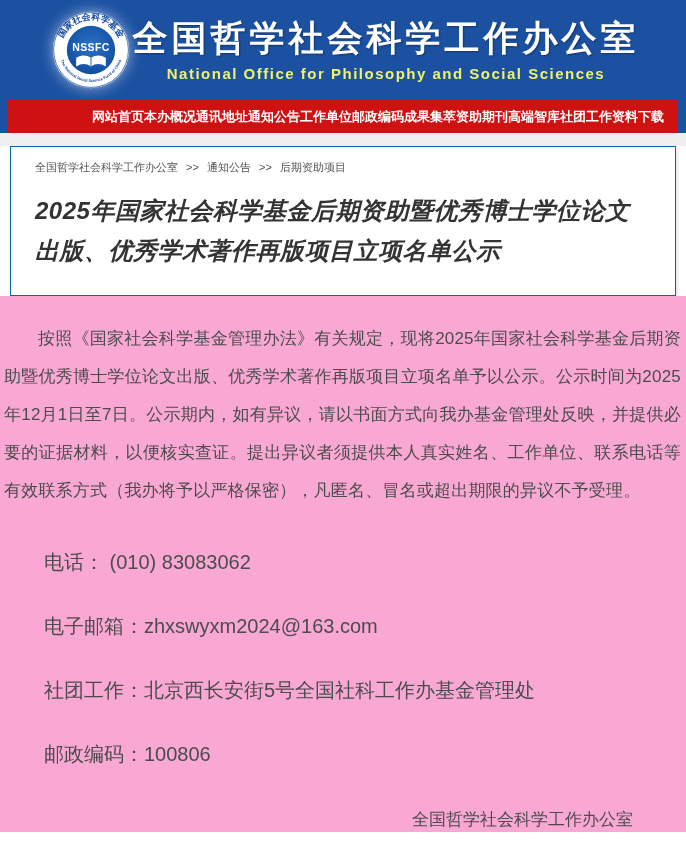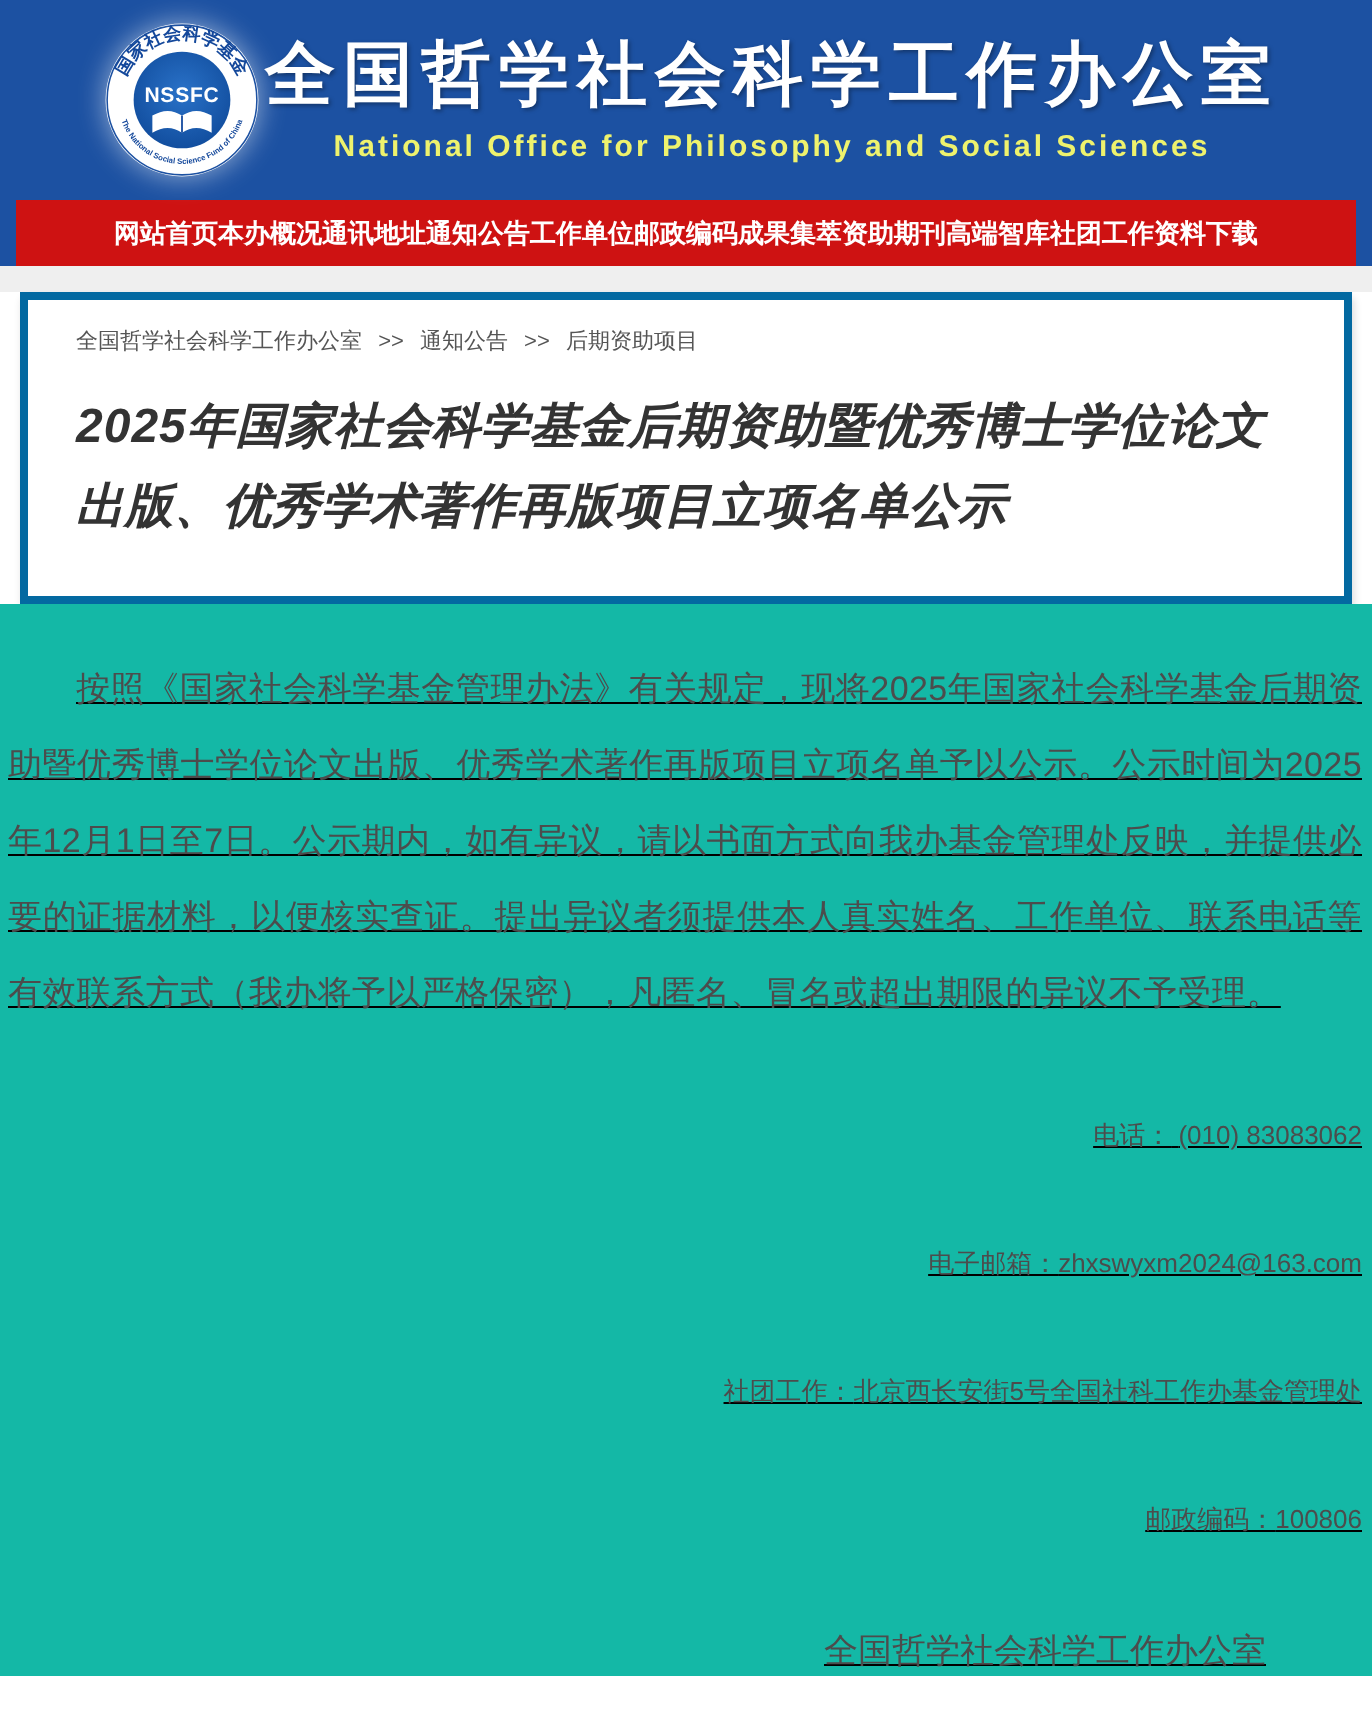--- a/index.html
+++ b/index.html
@@ -29,52 +29,52 @@
     text-shadow:1px 1px 2px rgba(0,0,0,0.35);
   }
   .site-subtitle {
     color:#eef26d; font-size:15px; letter-spacing:1.5px;
     margin-top:7px; font-weight:700;
   }
 
   
   .nav-bar {
     background:#ce1212; height:33px; margin:0 8px;
-    display:flex; align-items:center; justify-content:center;
+    display:flex; align-items:center; justify-content:flex-end;
     padding:0 14px;
   }
   .nav-bar a {
     color:#ffffff; font-size:13px; font-weight:bold;
     text-decoration:none; white-space:nowrap; cursor:pointer;
   }
 
   
   .gray-strip { height:13px; background:#efefef; }
   .title-box {
     margin:0 10px; background:#ffffff;
-    border:4px solid #0369a1;
+    border:1px solid #0369a1;
     box-shadow:1px 3px 4px rgba(0,0,0,0.14);
     padding:13px 22px 24px 24px;
   }
   .breadcrumb { font-size:11px; color:#555555; margin-bottom:16px; }
   .breadcrumb .bc-link { color:#555555; text-decoration:none; cursor:pointer; }
   .breadcrumb .bc-sep { margin:0 5px; color:#555555; }
   .article-title {
     font-size:24px; font-weight:bold; color:#333333;
     line-height:40px; letter-spacing:0.5px;font-style:italic;
   }
 
-  .article { padding:24px 5px 0 4px; background:#14b8a6;text-decoration:underline; }
+  .article { padding:24px 5px 0 4px; background:#f9a8d4; }
   .article .body-par {
     font-size:17px; color:#4c4c4c; line-height:38px;
     text-align:justify; text-indent:2em; letter-spacing:0.2px;
   }
   .contact-line {
-    font-size:13px; color:#4c4c4c; line-height:24px;
-    margin-top:40px; padding-left:2em;text-align:right;
+    font-size:20px; color:#4c4c4c; line-height:24px;
+    margin-top:40px; padding-left:2em;
   }
   .signature {
     font-size:17px; color:#4c4c4c; line-height:24px;
     margin-top:42px; text-align:right; padding-right:48px;
   }
 </style>
 </head>
 <body>
 
 <div class="page">

